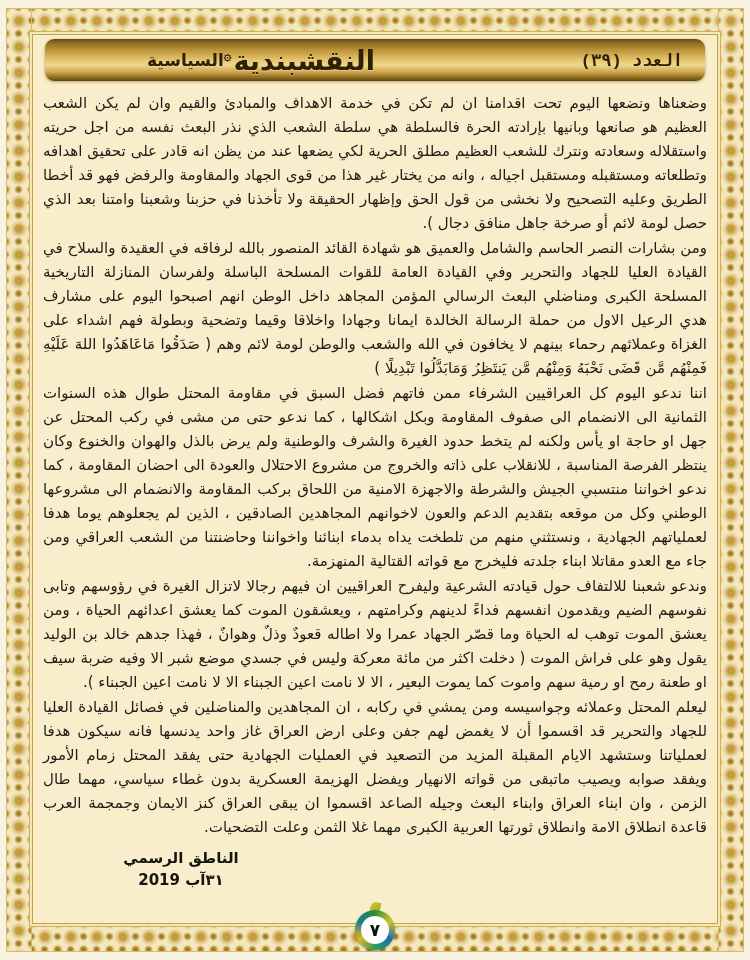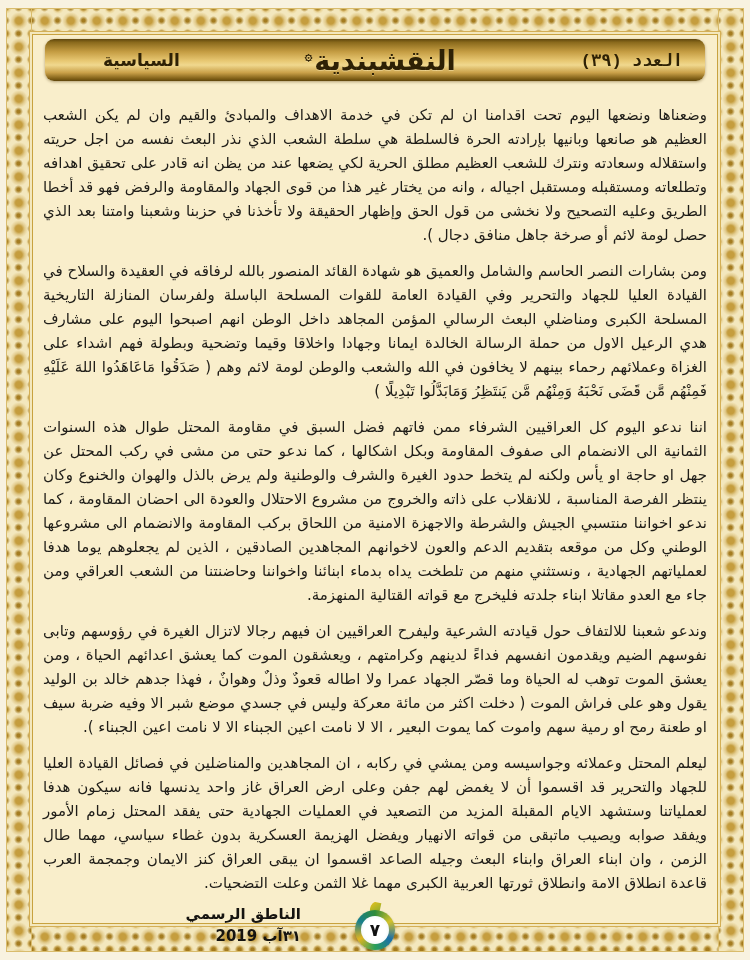--- a/index.html
+++ b/index.html
@@ -37,41 +37,42 @@
   .masthead{
     position:absolute;top:4px;left:12px;right:12px;height:42px;
     border-radius:9px;
     background:linear-gradient(180deg,#5f460d 0%,#8a6a1c 8%,#c49c42 30%,#e8c873 52%,#f0d88e 62%,#caa149 80%,#7c5c14 95%,#5f460d 100%);
     box-shadow:0 1px 3px rgba(92,64,10,.45);
     display:flex;align-items:center;justify-content:space-between;
     color:#2e2105;
   }
   .masthead .issue{padding-right:22px;font-size:17px;font-weight:bold;white-space:nowrap;font-family:Liberation Mono, monospace;}
   .masthead .title{
-    flex:1;text-align:center;font-size:27px;font-weight:bold;
+    flex:1;text-align:left;font-size:27px;font-weight:bold;
     font-family:"DejaVu Serif","DejaVu Sans",serif;
     letter-spacing:1px;text-shadow:0 1px 0 rgba(255,240,190,.4);
   }
   .masthead .title .orn{font-size:13px;vertical-align:super;margin-right:2px;}
-  .masthead .section{padding-left:58px;font-size:17px;font-weight:bold;white-space:nowrap;}
+  .masthead .section{padding-left:58px;font-size:17px;font-weight:bold;white-space:nowrap;margin-left:44px;}
 
   
   .article{
     position:absolute;top:56px;left:10px;right:10px;
     color:#1f1d18;
     font-size:15px;line-height:24px;
     text-align:justify;
   }
-  .article p{margin:12px 0 1px 0;}
+  .article p{margin:0 0 1px 0;}
 
   
   .signature{
     width:240px;
     margin:8px 18px 0 auto;            
     margin-left:18px;margin-right:auto;
+    text-align:center;
     font-weight:bold;font-size:15px;line-height:22px;color:#161410;
   }
 
   
   .emblem{
     position:absolute;left:50%;bottom:6px;transform:translateX(-50%);
     width:44px;height:50px;z-index:5;
   }
   .emblem .leaf{
     position:absolute;left:50%;top:-2px;transform:translateX(-50%) rotate(12deg);

